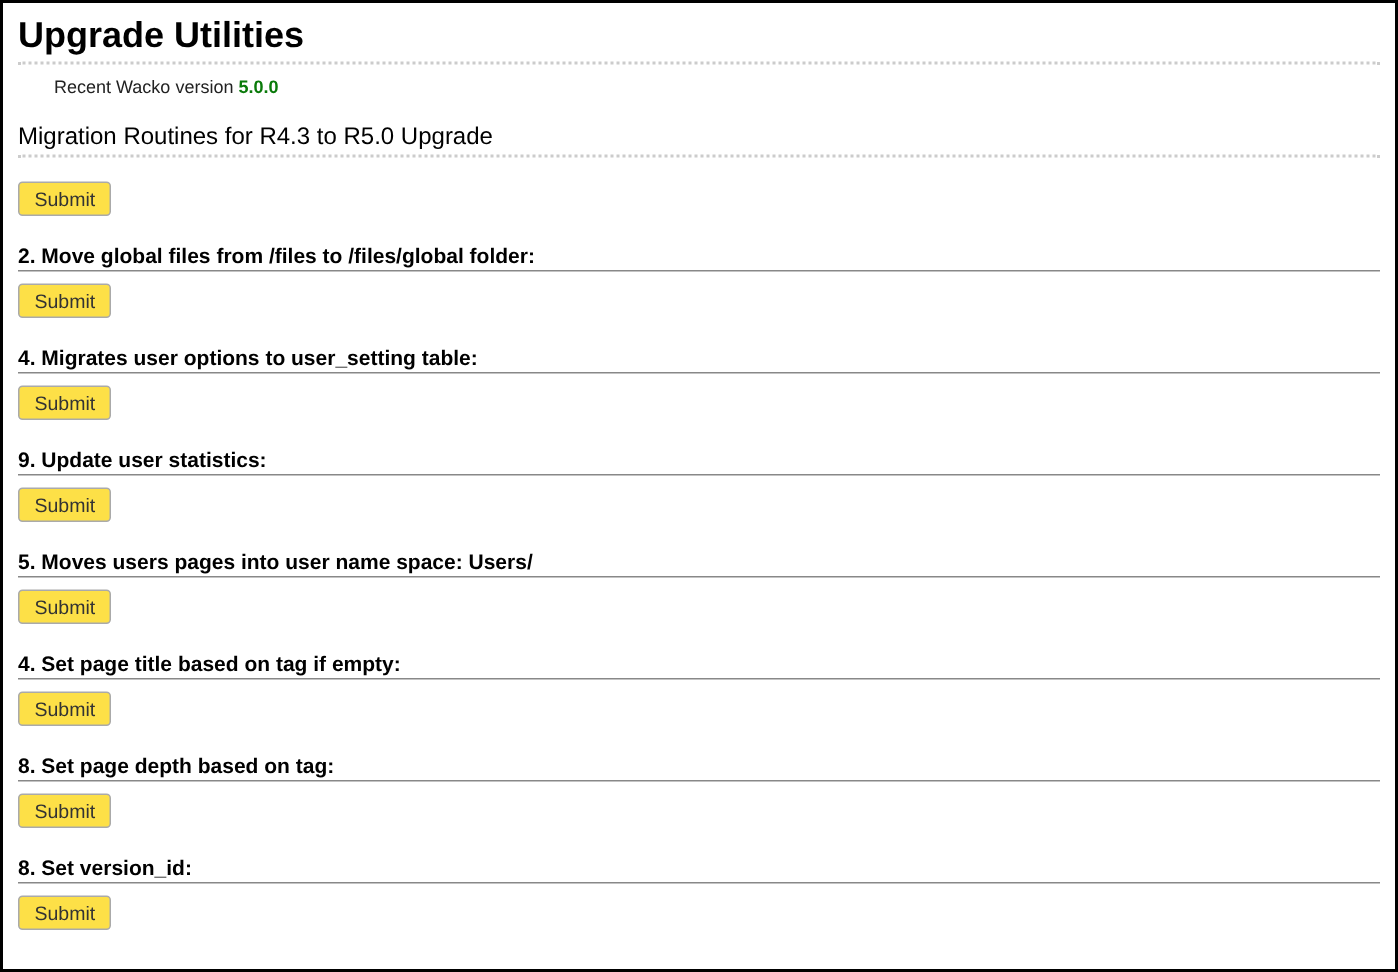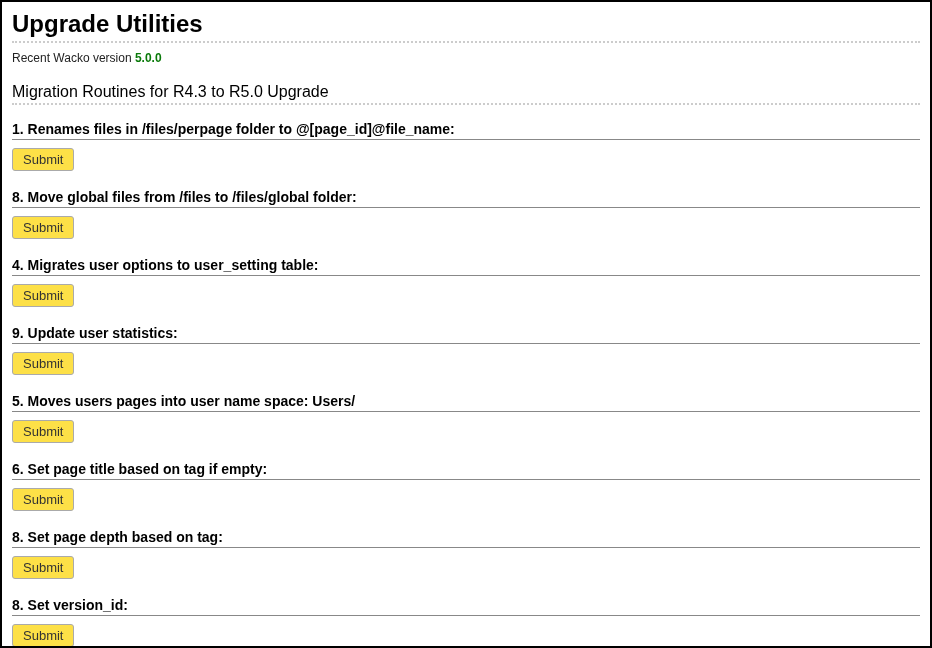--- a/index.html
+++ b/index.html
@@ -19,20 +19,21 @@
       font-size: 24px;
       font-weight: bold;
       border-bottom: 2px dotted #ccc;
       padding-bottom: 3px;
       margin-bottom: 8px;
     }
     .version-line {
       font-size: 12px;
       margin-bottom: 18px;
       color: #222;
+      margin-left: 24px;
     }
     .version-value {
       color: #0a7a0a;
       font-weight: bold;
     }
     h2 {
       font-size: 16px;
       font-weight: normal;
       border-bottom: 2px dotted #ccc;
       padding-bottom: 2px;
@@ -64,46 +65,45 @@
 
 <h1>Upgrade Utilities</h1>
 
 <div class="version-line">
   <span>Recent Wacko version </span><span class="version-value">5.0.0</span>
 </div>
 
 <h2>Migration Routines for R4.3 to R5.0 Upgrade</h2>
 
 <div class="routine">
-  <h3>1. Renames files in /files/perpage folder to @[page_id]@file_name:</h3>
   <button class="submit">Submit</button>
 </div>
 
 <div class="routine">
-  <h3>8. Move global files from /files to /files/global folder:</h3>
+  <h3>2. Move global files from /files to /files/global folder:</h3>
   <button class="submit">Submit</button>
 </div>
 
 <div class="routine">
   <h3>4. Migrates user options to user_setting table:</h3>
   <button class="submit">Submit</button>
 </div>
 
 <div class="routine">
   <h3>9. Update user statistics:</h3>
   <button class="submit">Submit</button>
 </div>
 
 <div class="routine">
   <h3>5. Moves users pages into user name space: Users/</h3>
   <button class="submit">Submit</button>
 </div>
 
 <div class="routine">
-  <h3>6. Set page title based on tag if empty:</h3>
+  <h3>4. Set page title based on tag if empty:</h3>
   <button class="submit">Submit</button>
 </div>
 
 <div class="routine">
   <h3>8. Set page depth based on tag:</h3>
   <button class="submit">Submit</button>
 </div>
 
 <div class="routine">
   <h3>8. Set version_id:</h3>

